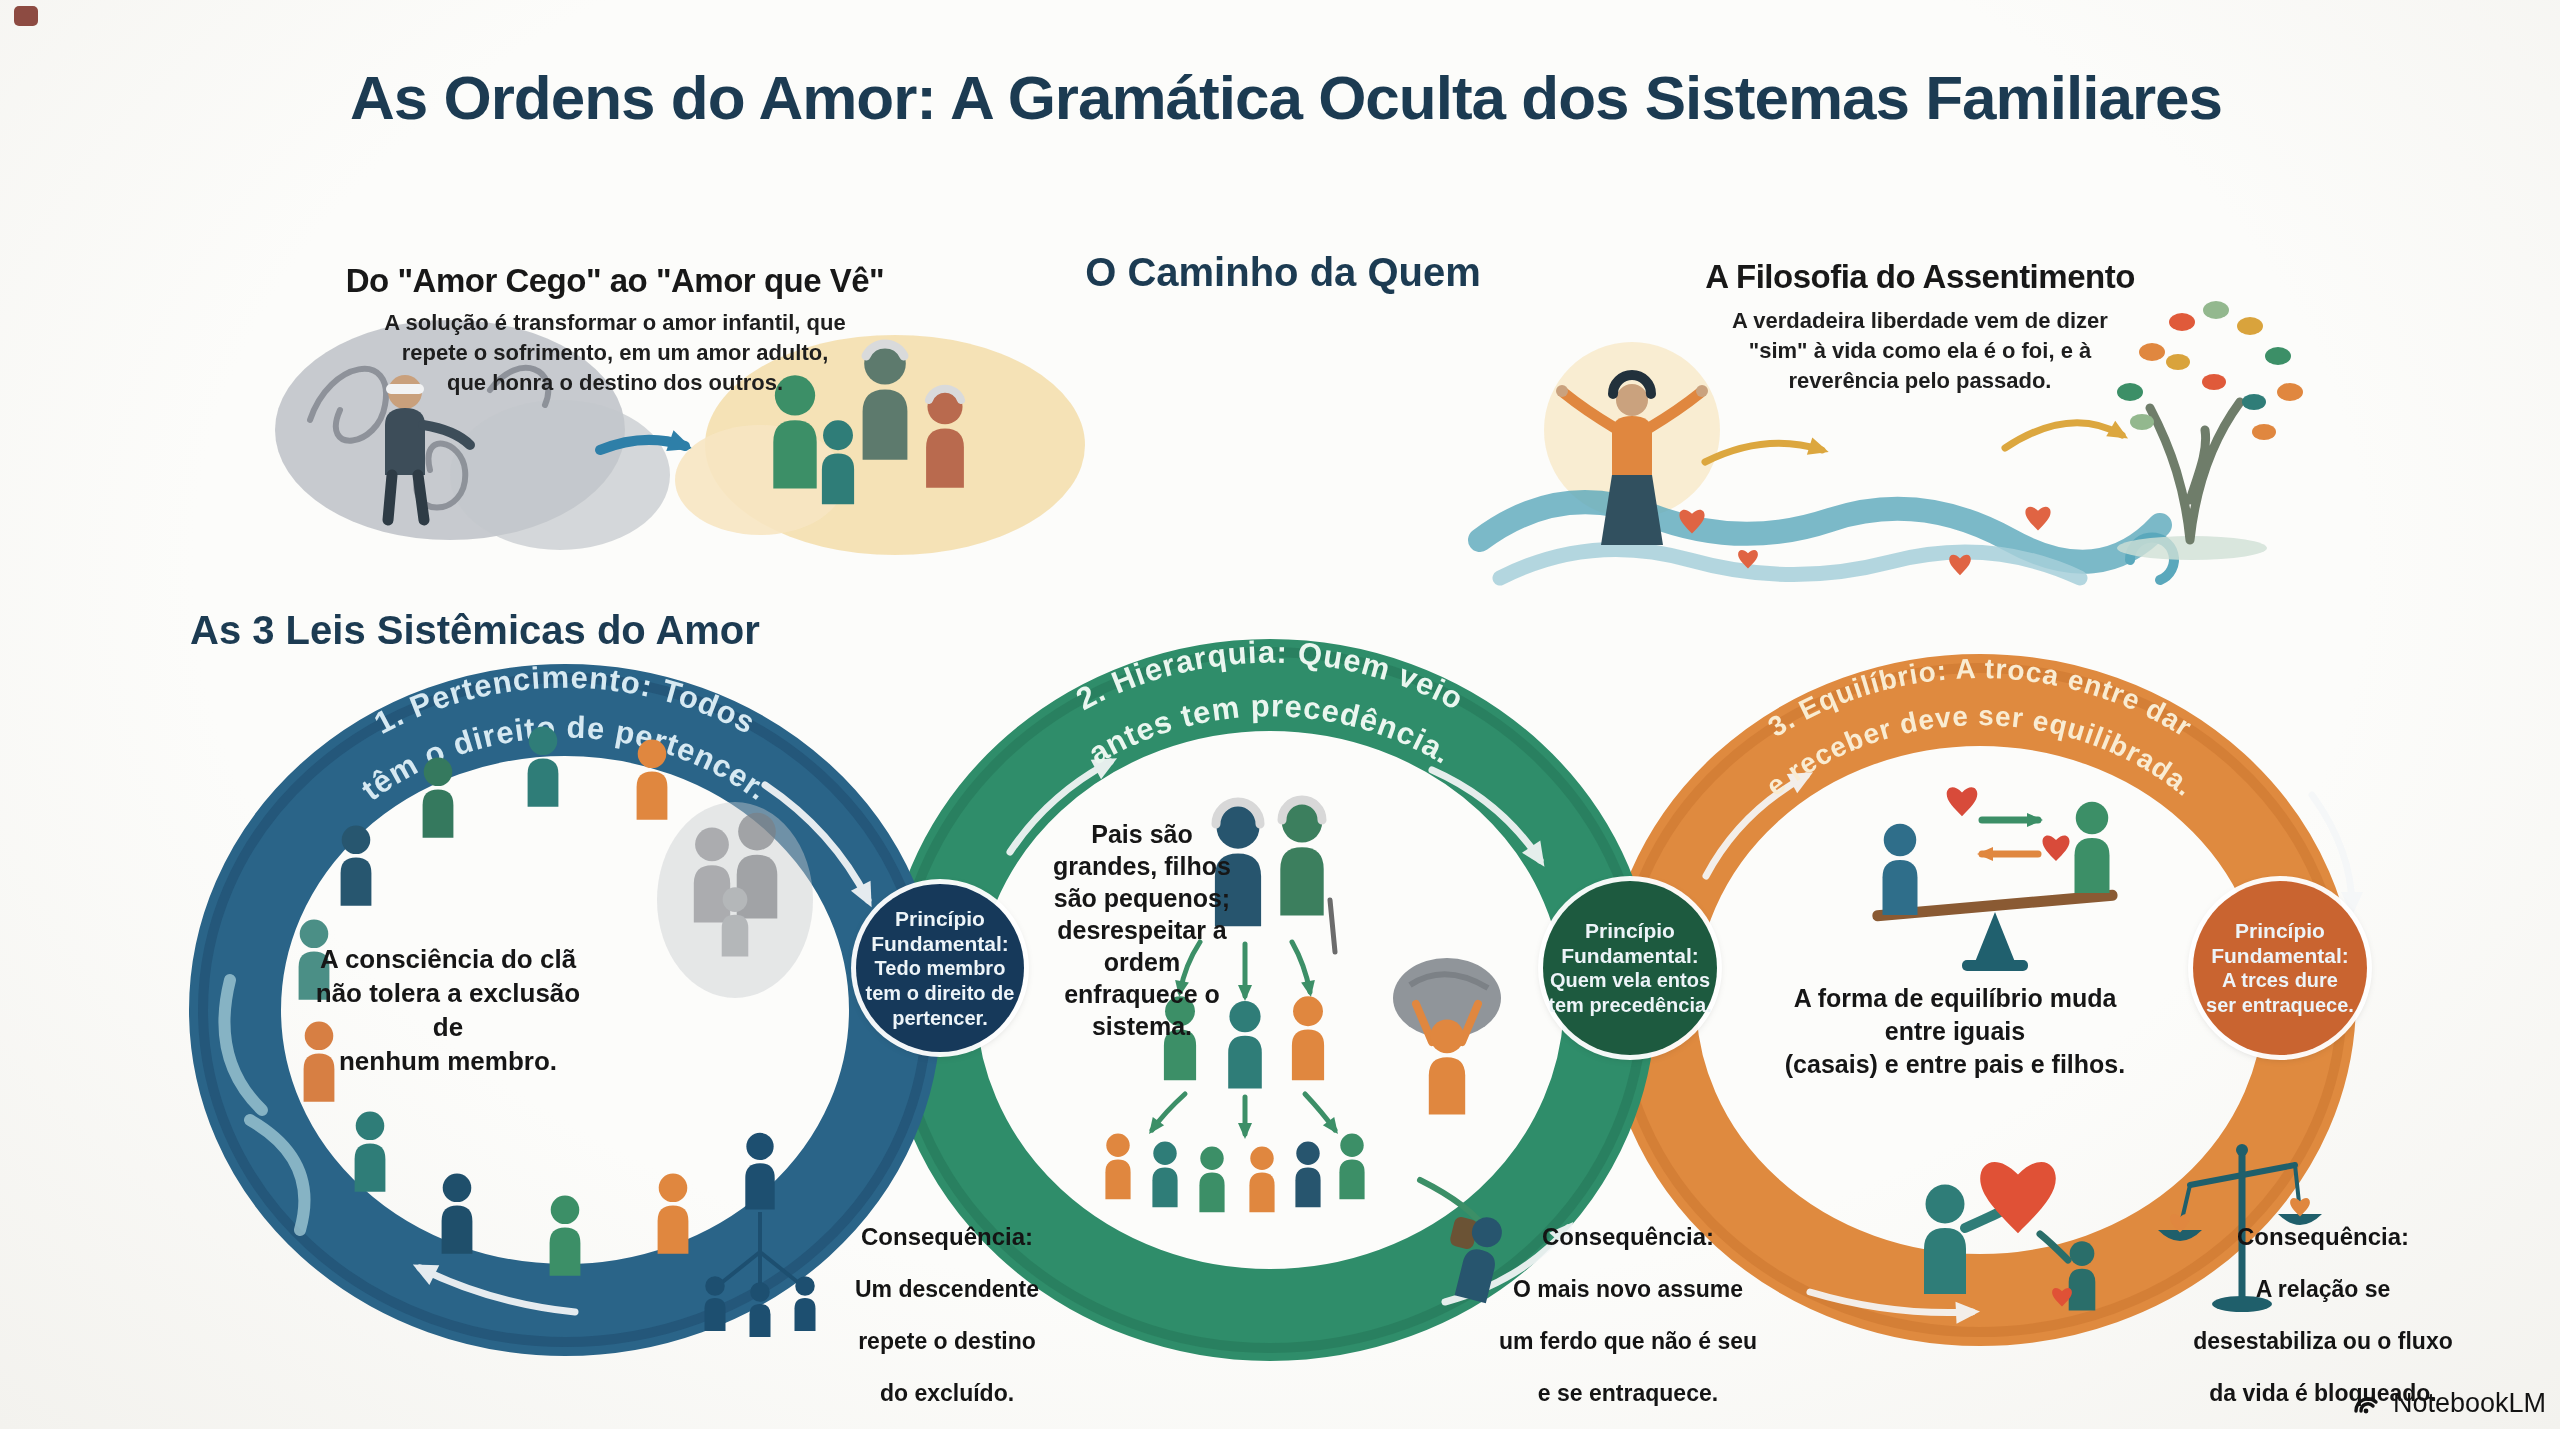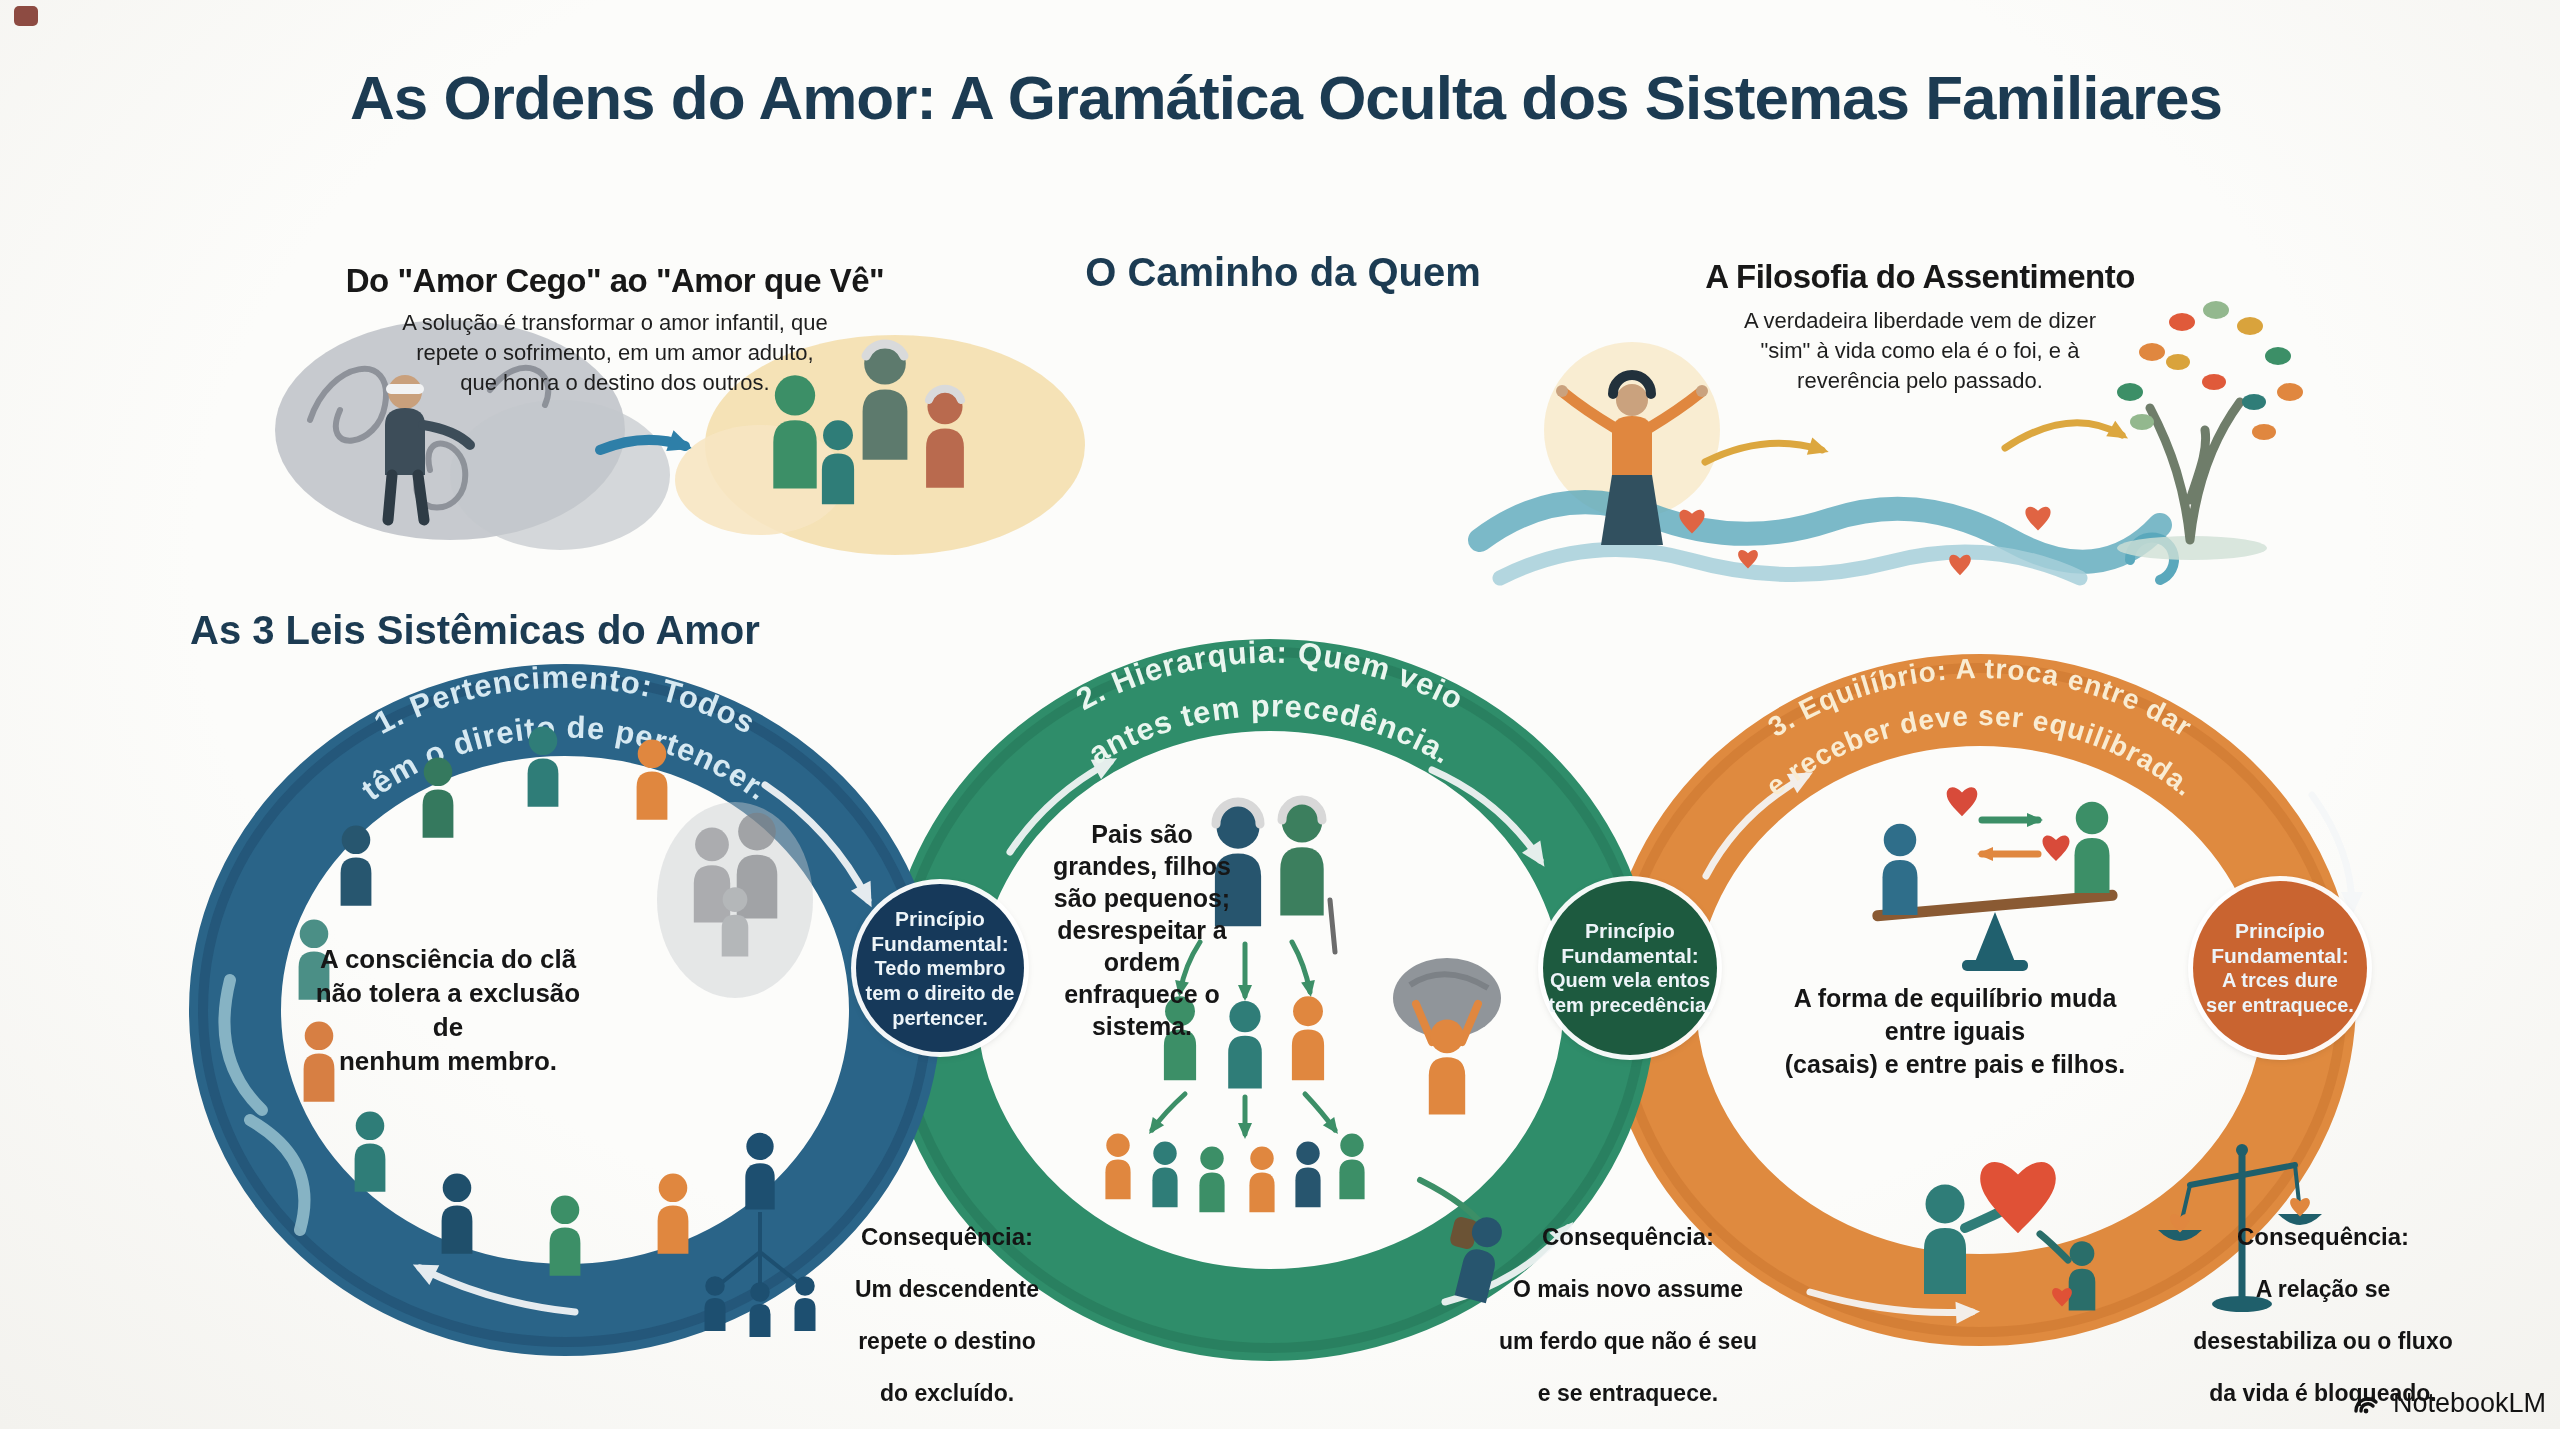--- a/index.html
+++ b/index.html
@@ -9,21 +9,21 @@
     --badge1:#16395a; --badge2:#1d5a3f; --badge3:#c96430;
     --navy:#1c3b52; --gold:#d9a33c; --ink:#1a1a1a;
   }
   html,body{margin:0;padding:0;}
   body{width:2560px;height:1429px;background:#fafaf7;font-family:"Liberation Sans",sans-serif;}
   .canvas{position:relative;width:2560px;height:1429px;overflow:hidden;background:radial-gradient(ellipse at 50% 40%, #fcfcfa 60%, #f3f2ee 100%);}
   .abs{position:absolute;}
   .center{text-align:center;}
   .title{left:0;width:2560px;top:62px;font-size:62px;font-weight:700;color:var(--navy);letter-spacing:-1px;text-align:center;padding-left:6px;}
   .sec-heading{font-size:33px;font-weight:700;color:#181818;letter-spacing:-0.5px;text-align:center;}
-  .sec-body{font-size:22px;line-height:30px;font-weight:400;color:#1e1e1e;text-align:center;}
+  .sec-body{font-size:22px;line-height:30px;font-weight:700;color:#1e1e1e;text-align:center;}
   .mid-heading{font-size:40px;font-weight:700;color:var(--navy);text-align:center;}
   .laws-heading{font-size:40px;font-weight:700;color:var(--navy);}
   .inner-text{font-weight:600;color:#161616;text-align:center;}
   .badge{border-radius:50%;display:flex;flex-direction:column;align-items:center;justify-content:center;
          color:#edf4f8;box-shadow:0 0 0 5px rgba(255,255,255,0.95),0 2px 10px rgba(0,0,0,0.25);text-align:center;}
   .badge div{font-size:20px;line-height:25px;font-weight:600;}
   .badge div.b{font-weight:700;font-size:21px;}
   .conseq{text-align:center;color:#141414;}
   .conseq div{font-size:23px;line-height:30px;font-weight:600;margin-top:22px;}
   .conseq div.b{font-weight:700;font-size:24px;}

